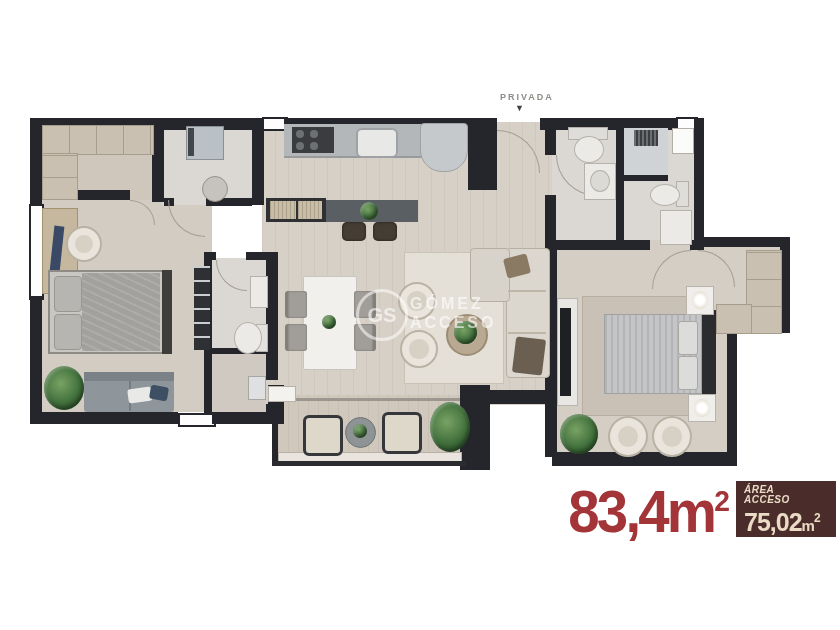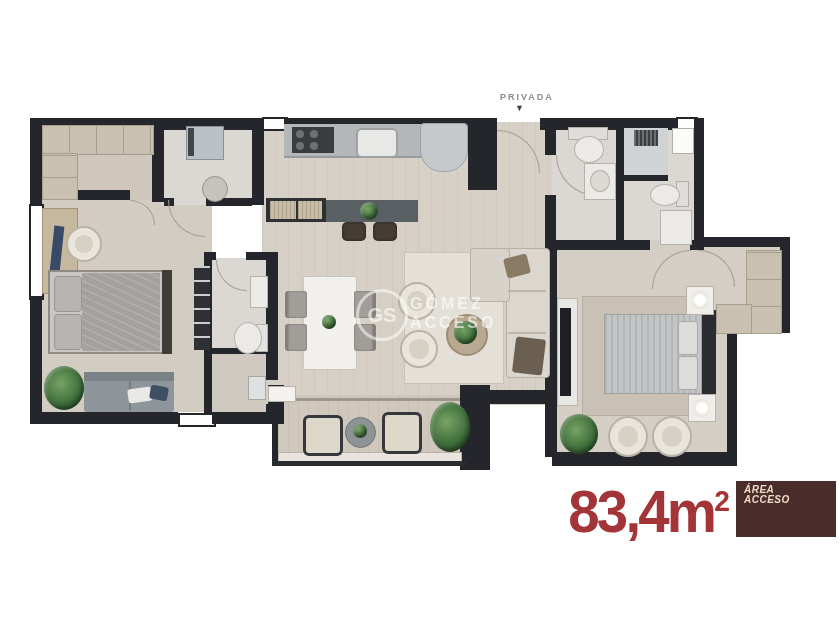--- a/index.html
+++ b/index.html
@@ -234,14 +234,17 @@
     <div>GÓMEZ</div>
     <div>ACCESO</div>
   </div>
 
   <div class="big-area" style="right:110px;top:477px;">
     <span>83,4</span><span>m</span><sup>2</sup>
   </div>
   <div class="badge" style="left:736px;top:481px;width:100px;height:56px;">
     <div class="lbl">ÁREA</div>
     <div class="lbl">ACCESO</div>
+    <div class="val">
+      <span>75,02</span><span style="font-size:15px;">m</span><sup>2</sup>
+    </div>
   </div>
 </div>
 
 </body></html>

